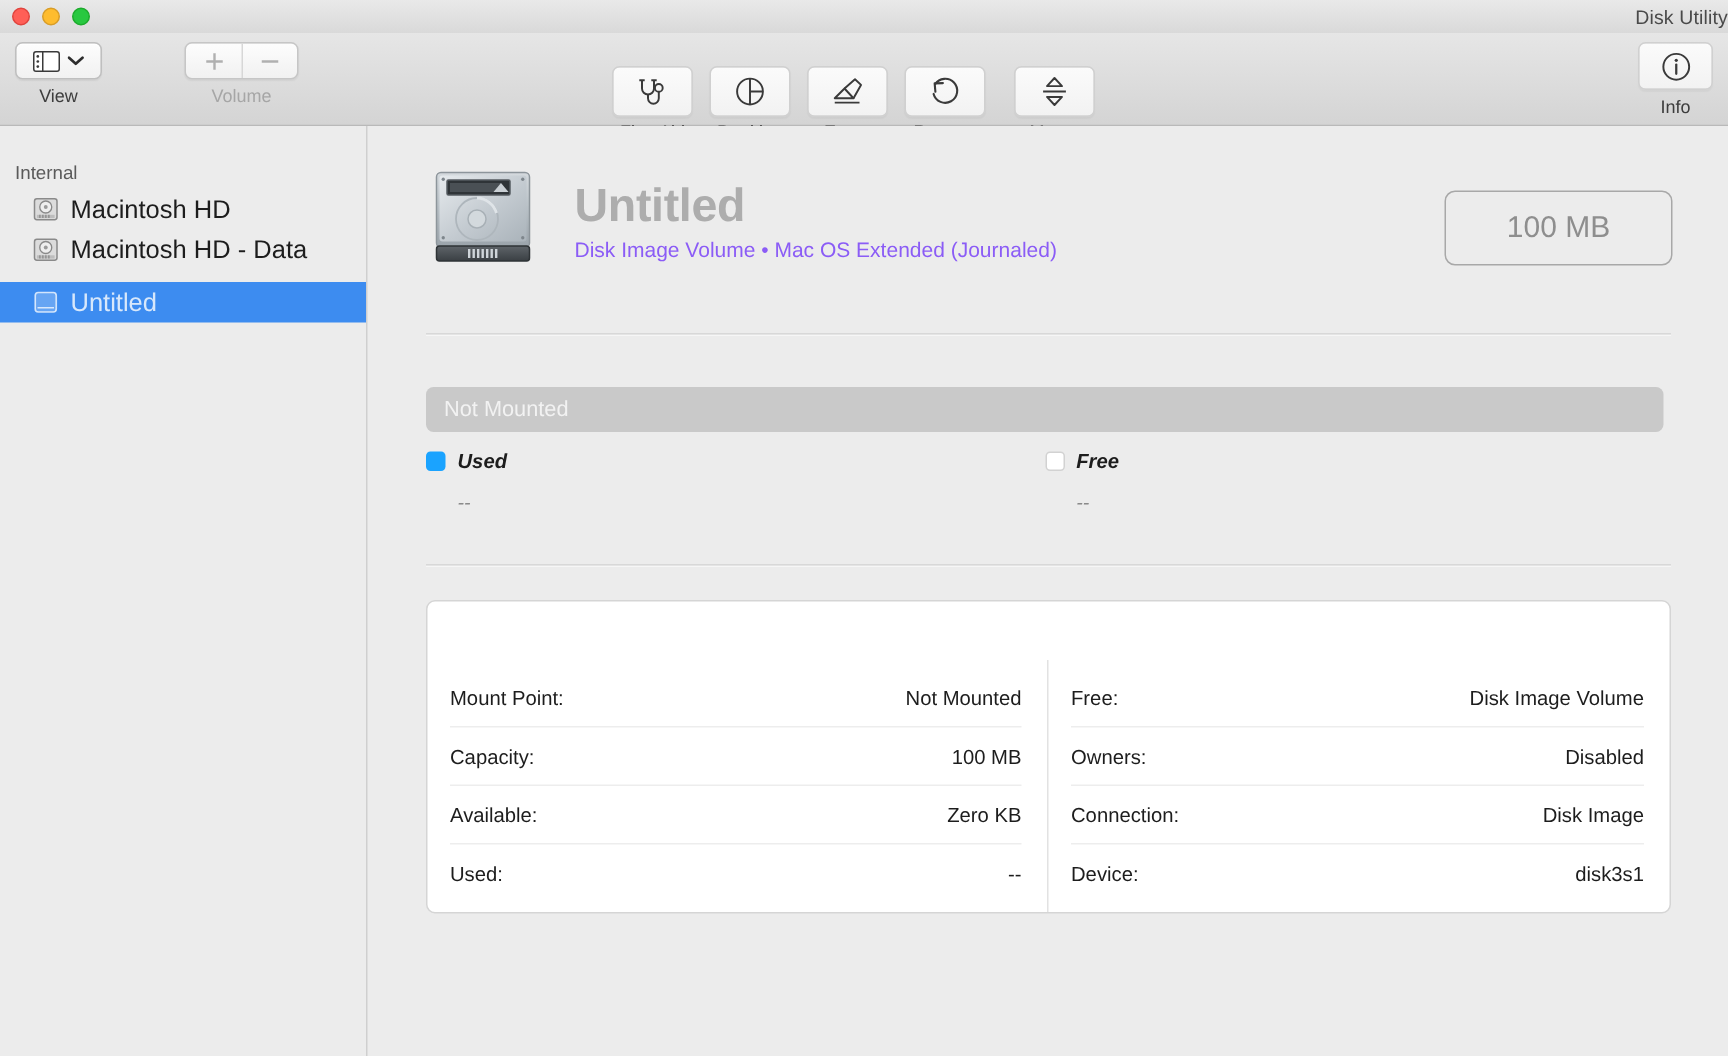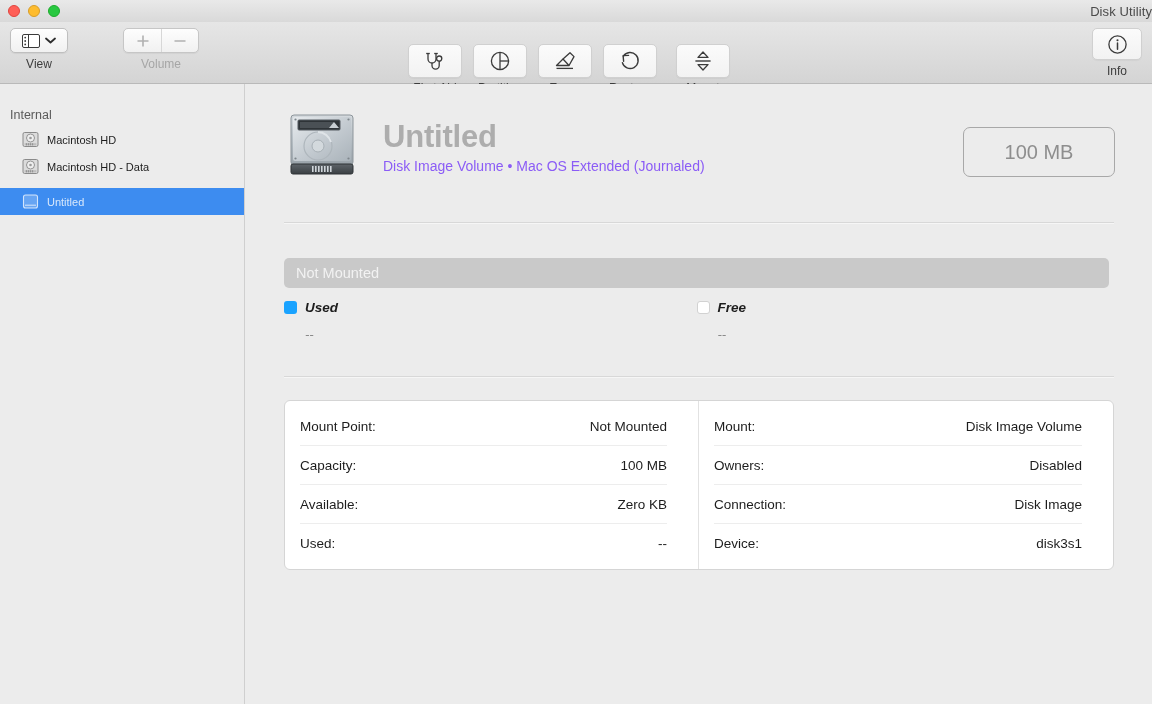--- a/index.html
+++ b/index.html
@@ -68,21 +68,21 @@
     position: absolute; top: 84px; left: 0; width: 245px; height: 620px;
     background: #ececec; border-right: 1px solid #cfcfcf;
   }
   .sb-header {
     font-size: 12.5px; color: #5a5a5a; padding: 24px 0 4px 10px;
   }
   .sb-row {
     height: 27px; display: flex; align-items: center; padding-left: 22px; gap: 8px;
   }
   .sb-row.selected { background: #3d8cf0; }
-  .sb-label { font-size: 11px; color: #1d1d1d; }
+  .sb-label { font-size: 17px; color: #1d1d1d; }
   .sb-row.selected .sb-label { color: #d8e8fb; }
   .sb-spacer { height: 8px; }
 
   
   .content {
     position: absolute; top: 84px; left: 246px; width: 906px; height: 620px;
     background: #ececec;
   }
 
   .hero { position: absolute; top: 25px; left: 39px; display: flex; align-items: center; gap: 22px; }
@@ -115,21 +115,21 @@
   .swatch.free { background: #ffffff; border: 1px solid #d2d2d2; }
   .leg-name { font-size: 13.5px; font-weight: bold; color: #1d1d1d; }
   .leg-val { font-size: 13px; color: #8a8a8a; margin-top: 12px; margin-left: 21px; }
 
   
   .info-card {
     position: absolute; top: 316px; left: 38px; width: 830px;
     background: #ffffff; border: 1px solid #d5d5d5; border-radius: 6px;
     display: flex;
   }
-  .info-col { width: 50%; padding: 6px 16px 6px 0; }
+  .info-col { width: 50%; padding: 6px 2px 6px 0; margin-top: 39px; }
   .info-col.left { border-right: 1px solid #e2e2e2; }
   .info-row {
     height: 39px; display: flex; align-items: center; justify-content: space-between;
     margin: 0 15px; border-bottom: 1px solid #ededed;
   }
   .info-col .info-row:last-child { border-bottom: none; }
   .info-key { font-size: 13.5px; color: #1d1d1d; }
   .info-val { font-size: 13.5px; color: #1d1d1d; }
 
   svg { display: block; }
@@ -416,21 +416,21 @@
         <span class="info-key">Available:</span>
         <span class="info-val">Zero KB</span>
       </div>
       <div class="info-row">
         <span class="info-key">Used:</span>
         <span class="info-val">--</span>
       </div>
     </div>
     <div class="info-col">
       <div class="info-row">
-        <span class="info-key">Mount:</span>
+        <span class="info-key">Free:</span>
         <span class="info-val">Disk Image Volume</span>
       </div>
       <div class="info-row">
         <span class="info-key">Owners:</span>
         <span class="info-val">Disabled</span>
       </div>
       <div class="info-row">
         <span class="info-key">Connection:</span>
         <span class="info-val">Disk Image</span>
       </div>

